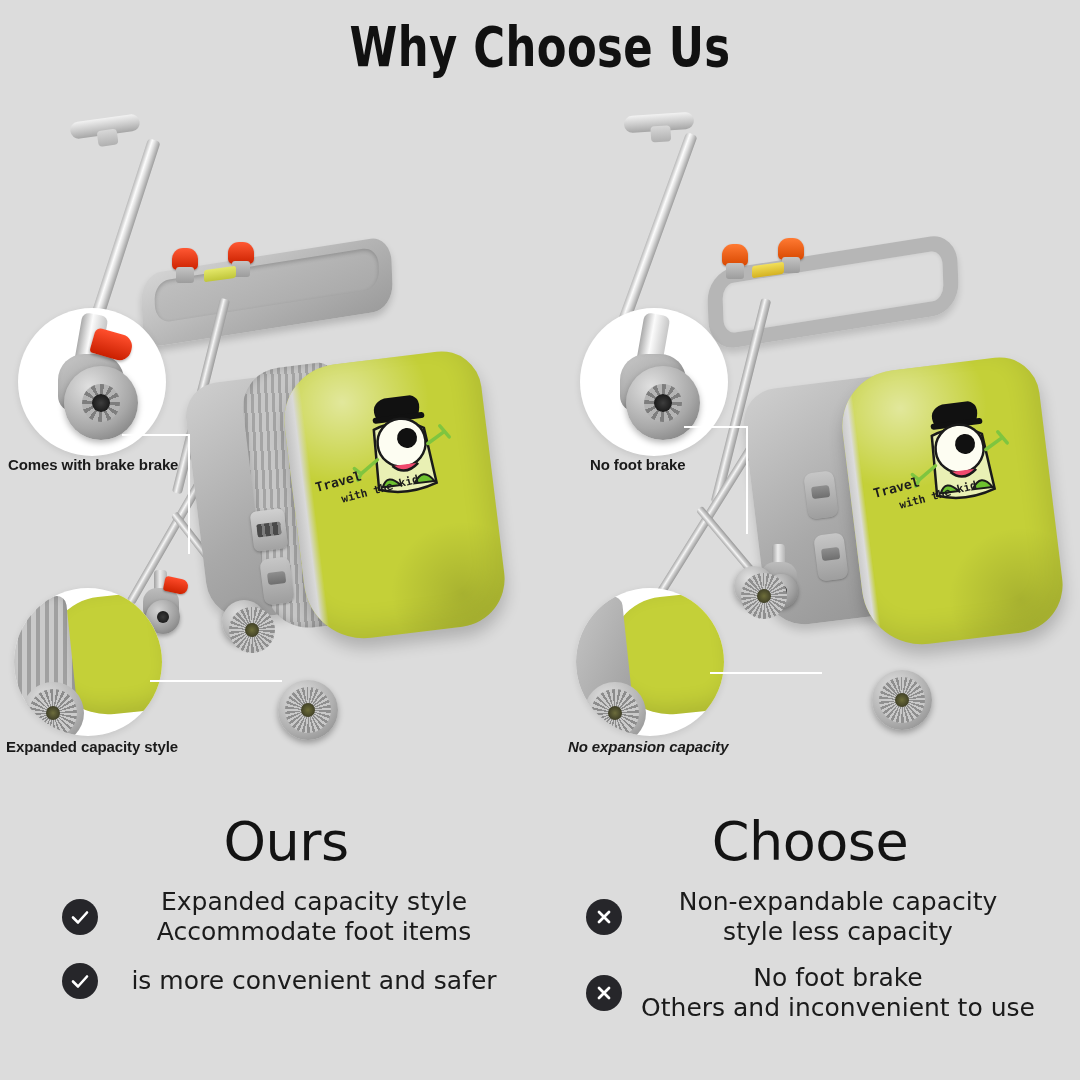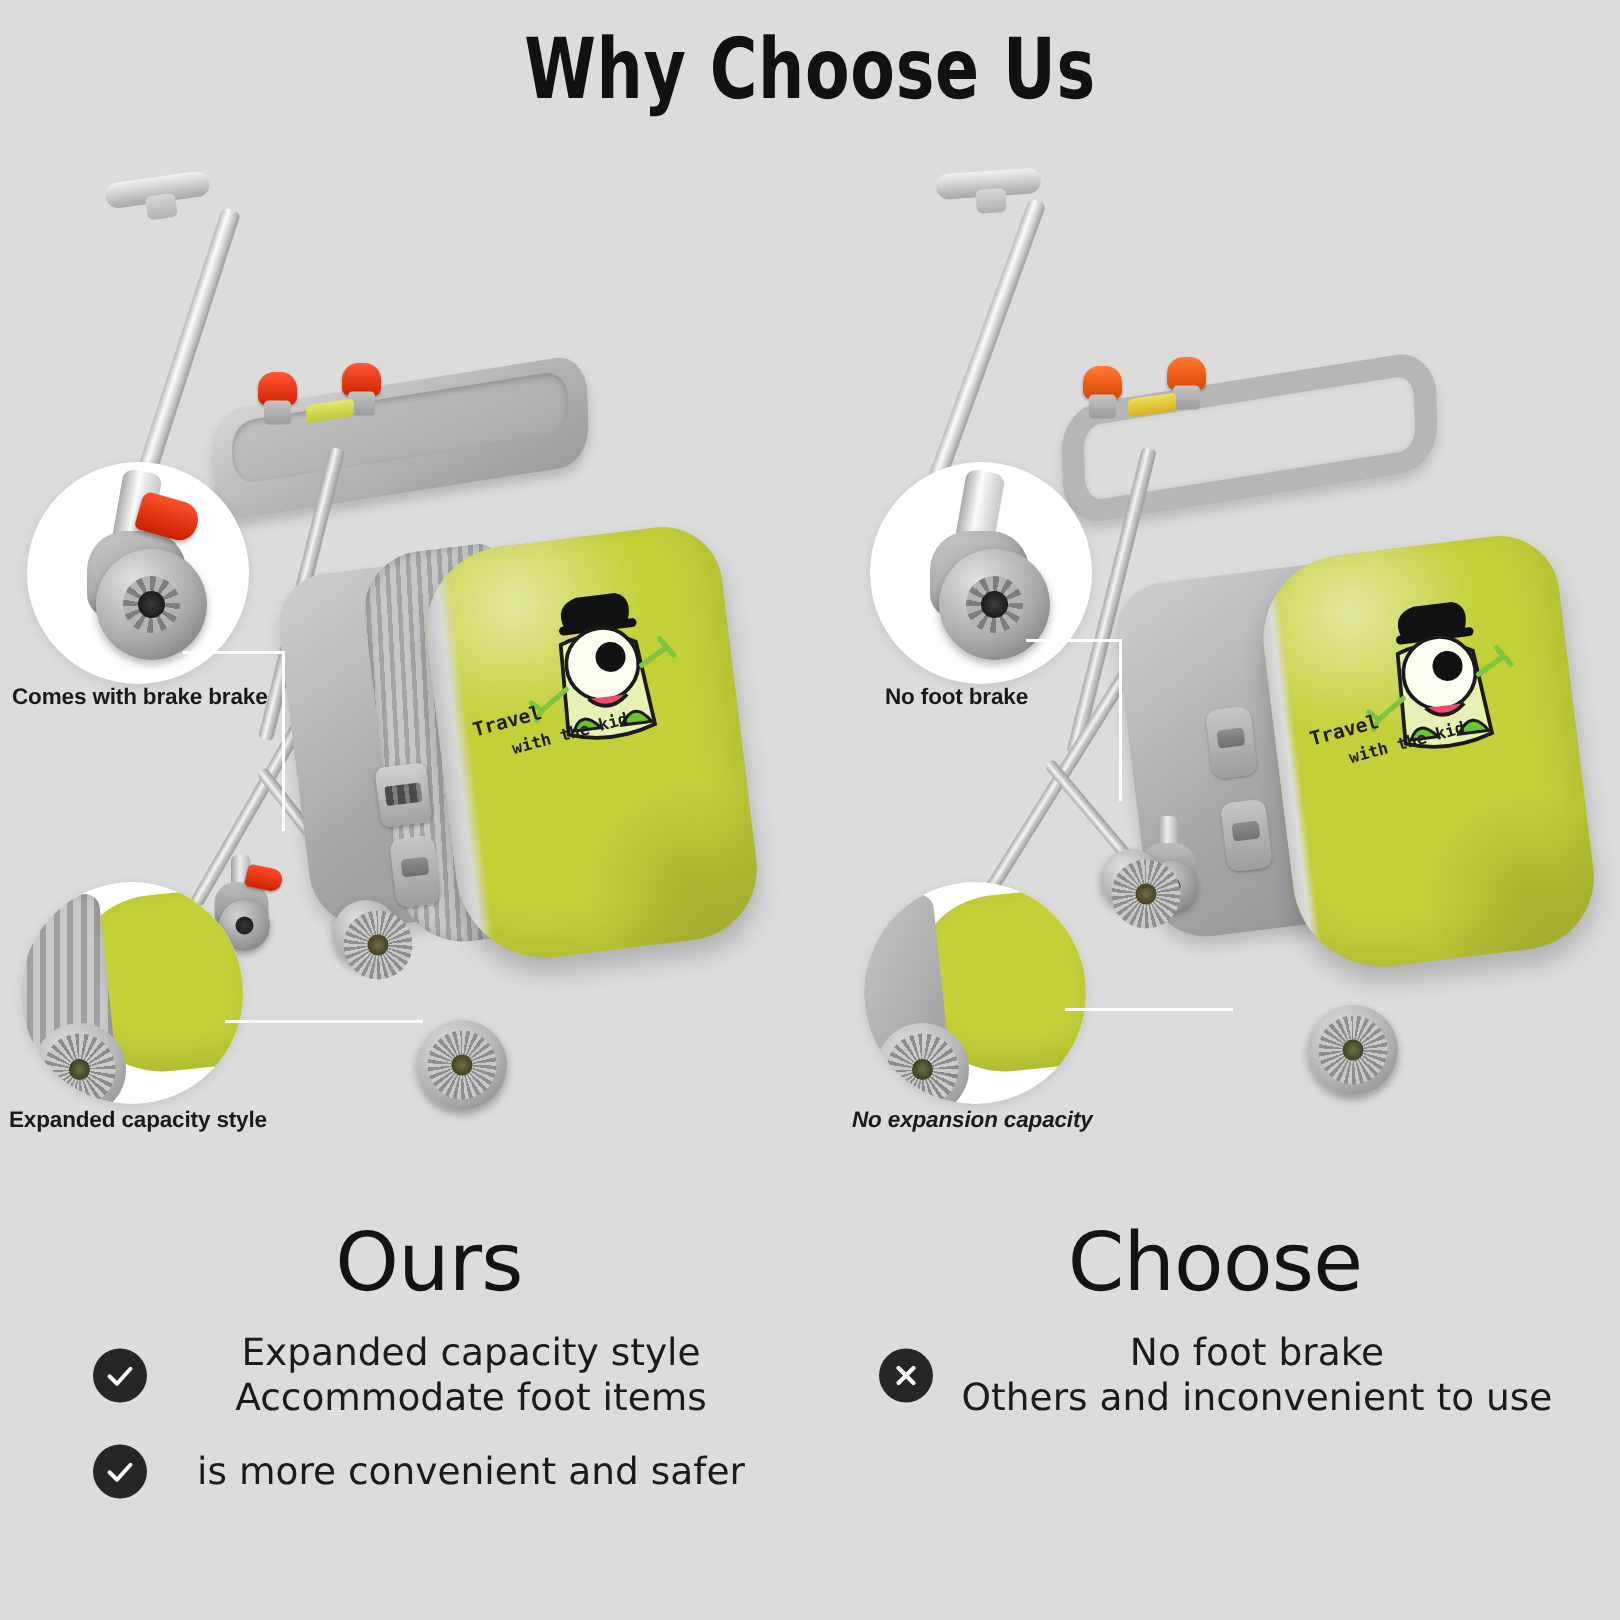--- a/index.html
+++ b/index.html
@@ -545,19 +545,30 @@
   <div class="col others">
     <h2>Choose</h2>
     <div class="rows">
       <div class="row">
         <div class="mark">
           <svg viewBox="0 0 22 22">
               <path d="M6 6 L16 16 M16 6 L6 16" fill="none" stroke="#fff" stroke-width="2.8" stroke-linecap="round"></path>
             </svg>
         </div>
         <div class="txt">
+          <span>Non-expandable capacity</span>
+          <span>style less capacity</span>
+        </div>
+      </div>
+      <div class="row">
+        <div class="mark">
+          <svg viewBox="0 0 22 22">
+              <path d="M6 6 L16 16 M16 6 L6 16" fill="none" stroke="#fff" stroke-width="2.8" stroke-linecap="round"></path>
+            </svg>
+        </div>
+        <div class="txt">
           <span>No foot brake</span>
           <span>Others and inconvenient to use</span>
         </div>
       </div>
     </div>
   </div>
 </div>
 
 </body></html>

